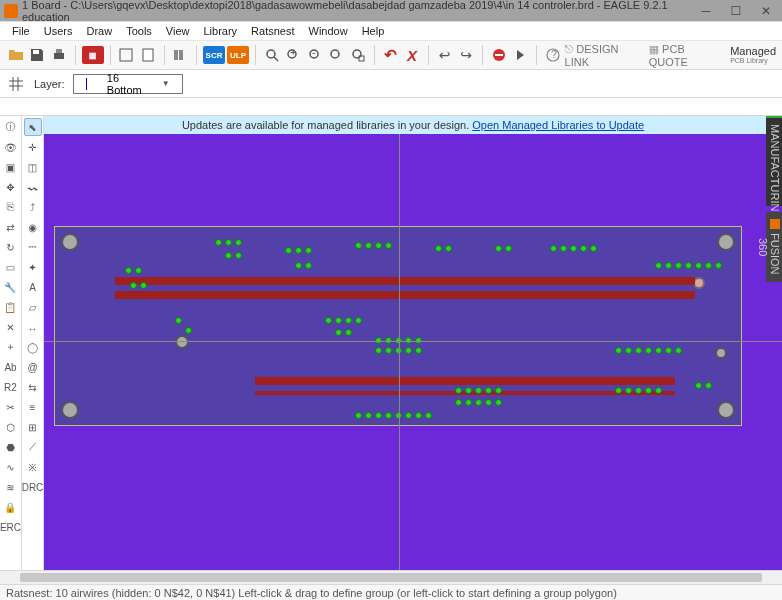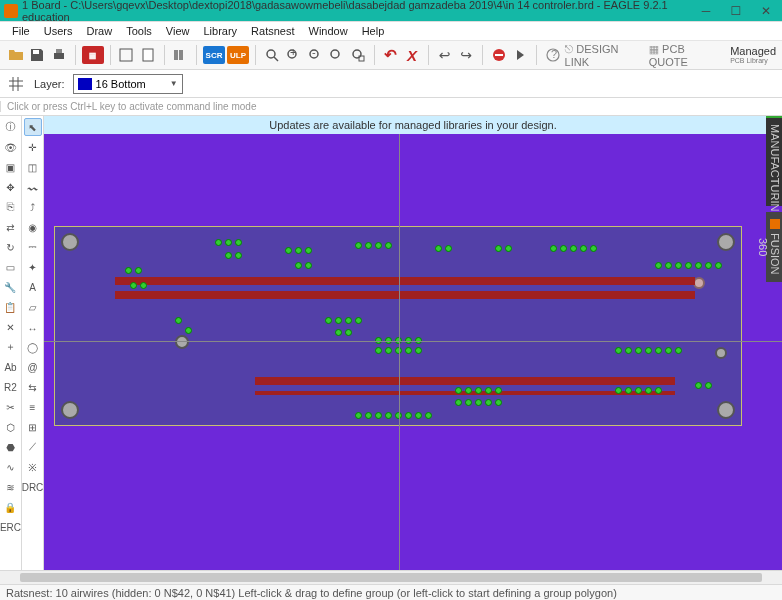--- a/index.html
+++ b/index.html
@@ -1,32 +1,32 @@
 <!DOCTYPE html>
 <html><head>
 <meta charset="utf-8">
 <style>
 *{margin:0;padding:0;box-sizing:border-box;font-family:"Segoe UI",Tahoma,sans-serif;font-size:11px;user-select:none}
 body{width:782px;height:600px;background:#f0f0f0;display:flex;flex-direction:column;overflow:hidden;position:relative}
-.titlebar{height:22px;background:#14b8a6;display:flex;align-items:center;padding:0 4px;border-bottom:1px solid #ddd}
+.titlebar{height:22px;background:#a3a3a3;display:flex;align-items:center;padding:0 4px;border-bottom:1px solid #ddd}
 .titlebar .icon{width:14px;height:14px;background:#e76f00;border-radius:2px;margin-right:4px}
 .titlebar .title{flex:1;font-size:11px;color:#333}
 .titlebar .winbtns{display:flex;gap:18px;padding-right:6px}
 .titlebar .wb{width:12px;height:12px;display:flex;align-items:center;justify-content:center;color:#444;cursor:pointer;font-size:12px}
 .menubar{height:18px;background:#fff;display:flex;align-items:center;padding:0 6px;gap:2px}
 .menubar .mi{padding:1px 6px;font-size:11px;color:#222;cursor:pointer}
 .toolbar{height:30px;background:#f7f7f7;border-top:1px solid #e5e5e5;border-bottom:1px solid #d9d9d9;display:flex;align-items:center;padding:0 6px;gap:2px}
 .tbtn{width:22px;height:22px;display:flex;align-items:center;justify-content:center;border-radius:2px;cursor:pointer;color:#555}
 .tsep{width:1px;height:20px;background:#d0d0d0;margin:0 4px}
 .tbtn svg{width:16px;height:16px}
 .badge{width:22px;height:18px;border-radius:2px;display:flex;align-items:center;justify-content:center;font-size:8px;font-weight:bold;color:#fff}
 .layerbar{height:28px;background:#fff;border-bottom:1px solid #d9d9d9;display:flex;align-items:center;padding:0 6px;gap:8px}
 .gridbtn{width:20px;height:20px;display:flex;align-items:center;justify-content:center;cursor:pointer}
 .layerlabel{font-size:11px;color:#333}
-.layersel{height:20px;width:110px;border:1px solid #767676;display:flex;align-items:center;padding:0 4px;gap:4px;cursor:pointer;background:#fff}
+.layersel{height:20px;width:110px;border:1px solid #767676;display:flex;align-items:center;padding:0 12px;gap:20px;cursor:pointer;background:#fff}
 .layersel .sw{width:14px;height:12px;background:#0000c0}
 .layersel .txt{flex:1;font-size:11px}
 .layersel .dd{font-size:8px;color:#555}
 .cmdbar{height:18px;background:#fff;border-bottom:1px solid #d9d9d9;display:flex;align-items:center}
 .cmdbar .coord{width:110px;padding-left:46px;font-size:10px;color:#333}
 .cmdbar .cmdin{flex:1;border-left:1px solid #d9d9d9;padding:0 6px;color:#999;font-size:10px}
 .workarea{flex:1;display:flex;position:relative;overflow:hidden}
 .vtoolcol{width:22px;background:#fff;border-right:1px solid #d9d9d9;display:flex;flex-direction:column;align-items:center;padding-top:2px;gap:2px}
 .vtool{width:18px;height:18px;display:flex;align-items:center;justify-content:center;cursor:pointer;border-radius:2px;color:#555;font-size:10px}
 .vtool.sel{background:#cde6f7;border:1px solid #7eb4ea}
@@ -194,21 +194,20 @@
     </div>
   <span class="layerlabel">Layer:</span>
   <div class="layersel">
     <div class="sw"></div>
     <div class="txt">16 Bottom</div>
     <div class="dd">▼</div>
   </div>
 </div>
 
 <div class="cmdbar">
-  <div class="cmdin">Click or press Ctrl+L key to activate command line mode</div>
 </div>
 
 <div class="workarea">
   <div class="vtoolcol" id="vta">
       <div class="vtool">ⓘ</div>
       <div class="vtool">👁</div>
       <div class="vtool">▣</div>
       <div class="vtool">✥</div>
       <div class="vtool">⎘</div>
       <div class="vtool">⇄</div>
@@ -245,20 +244,21 @@
       <div class="vtool">⇆</div>
       <div class="vtool">≡</div>
       <div class="vtool">⊞</div>
       <div class="vtool">⟋</div>
       <div class="vtool">※</div>
       <div class="vtool">DRC</div>
     </div>
   <div class="canvas">
     <div class="notice">
       <span>Updates are available for managed libraries in your design.</span>
+      <a>Open Managed Libraries to Update</a>
     </div>
     <div class="crossh v"></div>
     <div class="crossh h"></div>
     <div class="board">
       <div class="hole" style="left:6px;top:6px"></div>
       <div class="hole" style="right:6px;top:6px"></div>
       <div class="hole" style="left:6px;bottom:6px"></div>
       <div class="hole" style="right:6px;bottom:6px"></div>
       <div class="hole" style="left:120px;top:108px;width:14px;height:14px"></div>
       <div class="hole" style="right:36px;top:50px;width:12px;height:12px;background:#caa;border-color:#866"></div>

